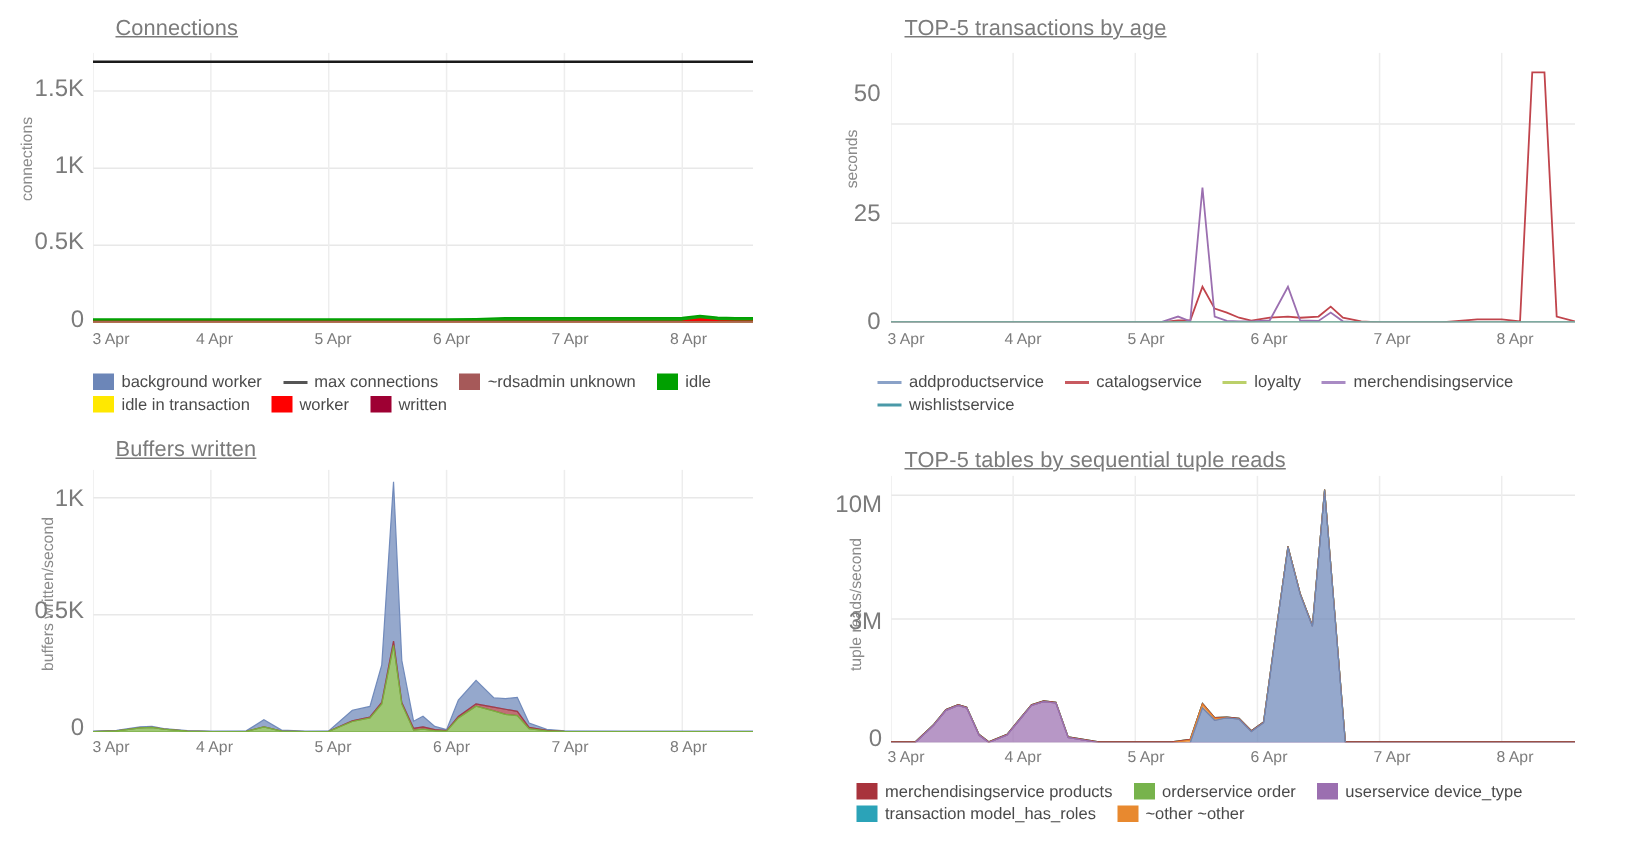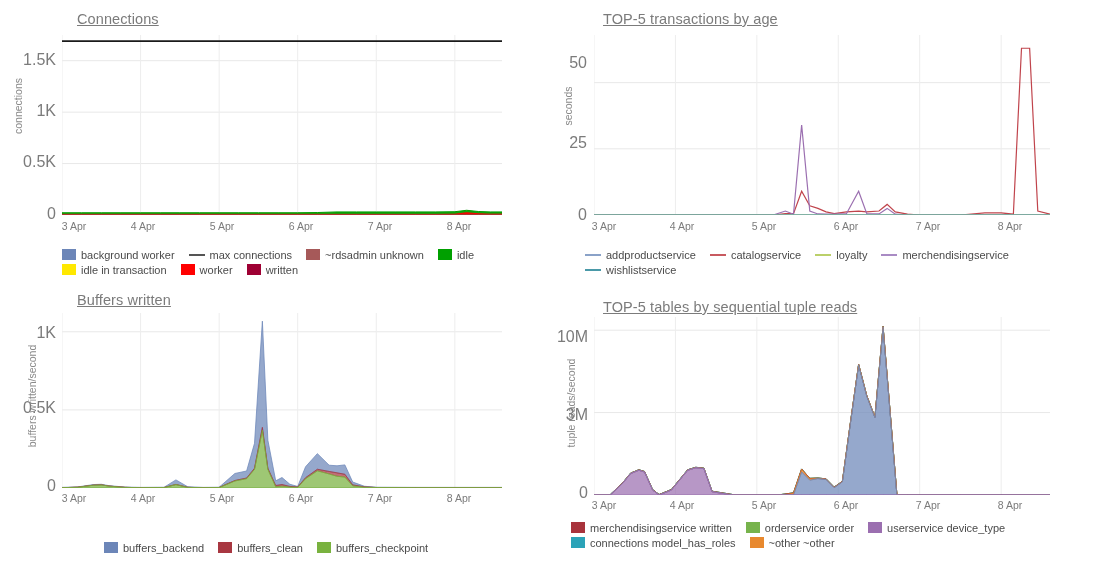--- a/index.html
+++ b/index.html
@@ -236,34 +236,20 @@
           <path d="M0.00,174.69L15.71,174.22L31.43,172.19L39.29,171.88L47.14,173.13L62.86,174.38L78.57,174.69L102.14,174.53L113.93,171.56L125.71,174.38L141.43,174.69L157.14,174.53L172.86,167.50L184.64,165.00L192.50,155.31L200.36,114.38L205.86,155.31L213.71,172.50L220.00,171.56L227.86,173.44L235.71,174.06L243.57,164.69L255.36,156.25L267.14,158.44L275.00,159.84L282.86,161.25L290.71,171.88L302.50,173.91L314.29,174.53L353.57,174.69L392.86,174.69L440.00,174.69L440.00,174.69L392.86,174.69L353.57,174.69L314.29,174.53L302.50,174.22L290.71,172.81L282.86,164.06L275.00,163.28L267.14,160.94L255.36,157.81L243.57,165.63L235.71,174.38L227.86,174.06L220.00,173.13L213.71,173.75L205.86,156.25L200.36,117.19L192.50,156.25L184.64,165.63L172.86,167.97L157.14,174.53L141.43,174.69L125.71,174.38L113.93,171.56L102.14,174.53L78.57,174.69L62.86,174.38L47.14,173.13L39.29,171.88L31.43,172.19L15.71,174.22L0.00,174.69Z" fill="#A83741" fill-opacity="0.72" stroke="#A83741" stroke-width="0.8" stroke-opacity="0.95"></path>
           <path d="M0.00,174.69L15.71,174.22L31.43,172.19L39.29,171.88L47.14,173.13L62.86,174.38L78.57,174.69L102.14,174.53L113.93,171.56L125.71,174.38L141.43,174.69L157.14,174.53L172.86,167.97L184.64,165.63L192.50,156.25L200.36,117.19L205.86,156.25L213.71,173.75L220.00,173.13L227.86,174.06L235.71,174.38L243.57,165.63L255.36,157.81L267.14,160.94L275.00,163.28L282.86,164.06L290.71,172.81L302.50,174.22L314.29,174.53L353.57,174.69L392.86,174.69L440.00,174.69L440.00,175.00L392.86,175.00L353.57,175.00L314.29,175.00L302.50,175.00L290.71,175.00L282.86,175.00L275.00,175.00L267.14,175.00L255.36,175.00L243.57,175.00L235.71,175.00L227.86,175.00L220.00,175.00L213.71,175.00L205.86,175.00L200.36,175.00L192.50,175.00L184.64,175.00L172.86,175.00L157.14,175.00L141.43,175.00L125.71,175.00L113.93,175.00L102.14,175.00L78.57,175.00L62.86,175.00L47.14,175.00L39.29,175.00L31.43,175.00L15.71,175.00L0.00,175.00Z" fill="#79B23F" fill-opacity="0.72" stroke="#79B23F" stroke-width="0.8" stroke-opacity="0.95"></path>
         </svg>
     </div>
     <div class="xtick" style="left:44px;top:207px;width:60px;">3 Apr</div>
     <div class="xtick" style="left:113px;top:207px;width:60px;">4 Apr</div>
     <div class="xtick" style="left:192px;top:207px;width:60px;">5 Apr</div>
     <div class="xtick" style="left:271px;top:207px;width:60px;">6 Apr</div>
     <div class="xtick" style="left:350px;top:207px;width:60px;">7 Apr</div>
     <div class="xtick" style="left:429px;top:207px;width:60px;">8 Apr</div>
-    <div class="legend" style="left:104px;top:255px;width:420px;">
-      <div class="legend-item">
-          <span class="swatch-box" style="background: rgb(108, 134, 184);"></span>
-          <span class="legend-label">buffers_backend</span>
-        </div>
-      <div class="legend-item">
-          <span class="swatch-box" style="background: rgb(168, 55, 65);"></span>
-          <span class="legend-label">buffers_clean</span>
-        </div>
-      <div class="legend-item">
-          <span class="swatch-box" style="background: rgb(121, 178, 63);"></span>
-          <span class="legend-label">buffers_checkpoint</span>
-        </div>
-    </div>
   </div>
 
   <div class="panel" style="left:548px;top:292px;width:547px;height:284px;">
     <div class="panel-title" style="left:55px;top:7px;">TOP-5 tables by sequential tuple reads</div>
     <div class="ylabel" style="left:-42px;top:105px;width:130px;">tuple reads/second</div>
     <div class="ytick" style="left:0px;top:36px;width:40px;">10M</div>
     <div class="ytick" style="left:0px;top:114px;width:40px;">3M</div>
     <div class="ytick" style="left:0px;top:192px;width:40px;">0</div>
     <div class="plot" style="left:46px;top:25px;width:456px;height:178px;">
       <svg id="svg-tables-by-seq-tuple-reads" width="456" height="178" viewBox="0 0 456 178">
@@ -286,33 +272,33 @@
     </div>
     <div class="xtick" style="left:26px;top:207px;width:60px;">3 Apr</div>
     <div class="xtick" style="left:104px;top:207px;width:60px;">4 Apr</div>
     <div class="xtick" style="left:186px;top:207px;width:60px;">5 Apr</div>
     <div class="xtick" style="left:268px;top:207px;width:60px;">6 Apr</div>
     <div class="xtick" style="left:350px;top:207px;width:60px;">7 Apr</div>
     <div class="xtick" style="left:432px;top:207px;width:60px;">8 Apr</div>
     <div class="legend" style="left:23px;top:228px;width:500px;">
       <div class="legend-item">
           <span class="swatch-box" style="background: rgb(168, 51, 60);"></span>
-          <span class="legend-label">merchendisingservice written</span>
+          <span class="legend-label">merchendisingservice products</span>
         </div>
       <div class="legend-item">
           <span class="swatch-box" style="background: rgb(119, 179, 76);"></span>
           <span class="legend-label">orderservice order</span>
         </div>
       <div class="legend-item">
           <span class="swatch-box" style="background: rgb(155, 111, 176);"></span>
           <span class="legend-label">userservice device_type</span>
         </div>
       <div class="legend-item">
           <span class="swatch-box" style="background: rgb(43, 163, 184);"></span>
-          <span class="legend-label">connections model_has_roles</span>
+          <span class="legend-label">transaction model_has_roles</span>
         </div>
       <div class="legend-item">
           <span class="swatch-box" style="background: rgb(232, 137, 47);"></span>
           <span class="legend-label">~other ~other</span>
         </div>
     </div>
   </div>
 
 </div>
 

